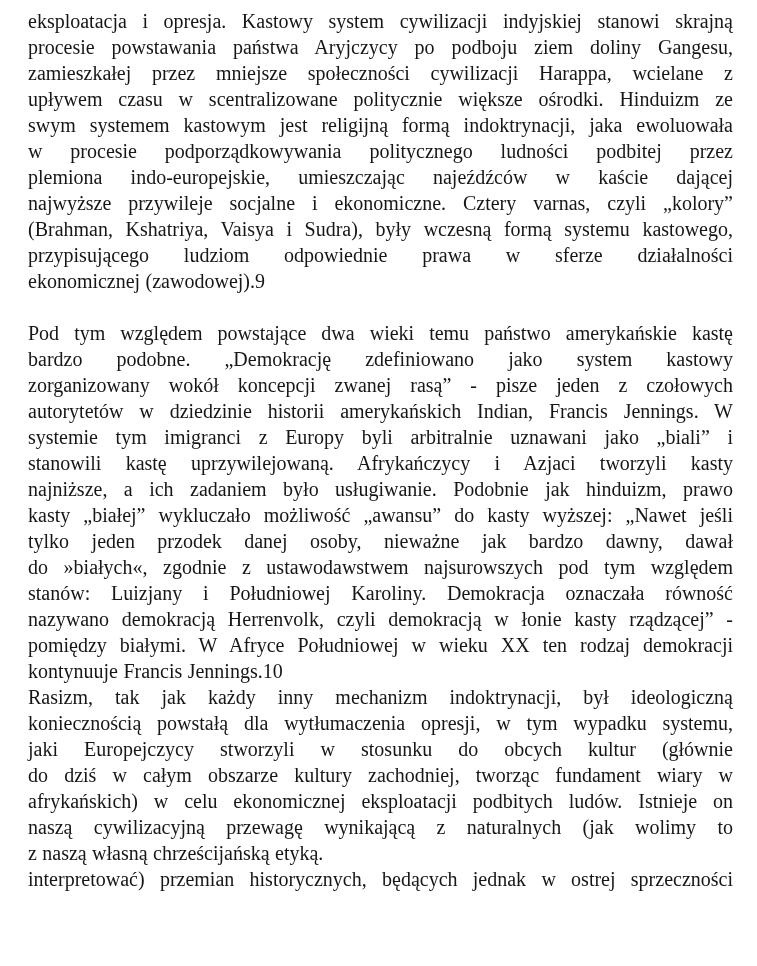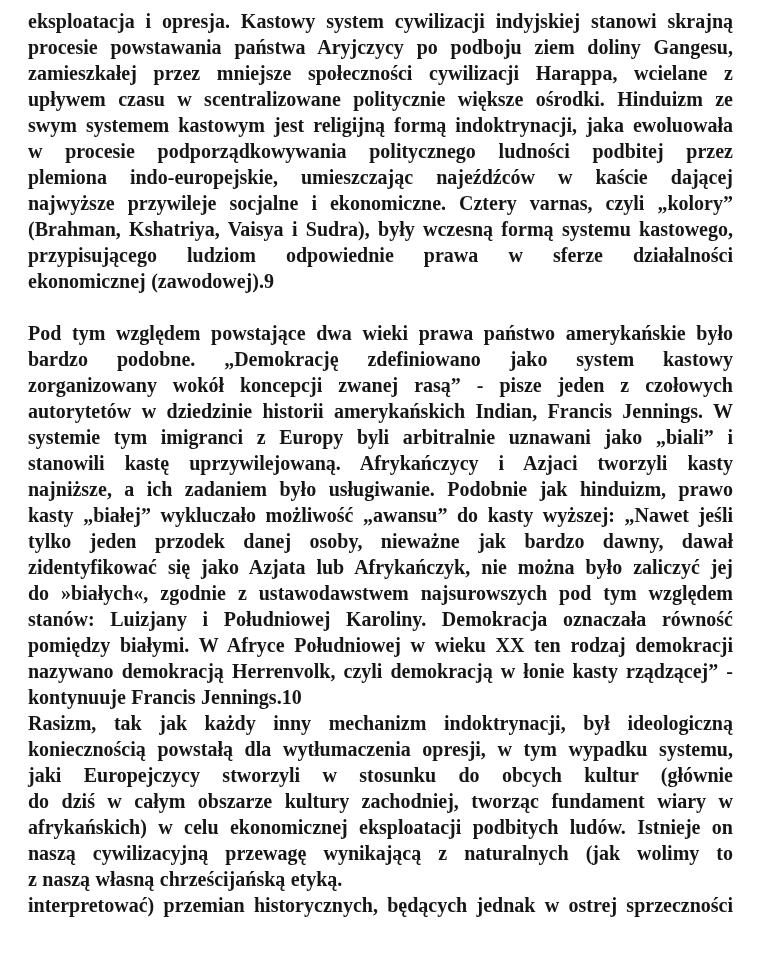--- a/index.html
+++ b/index.html
@@ -30,21 +30,20 @@
     margin: 0;
   }
   .paragraph.space-before {
     margin-top: 26px;
   }
   .text-line {
     line-height: 26px;
     text-align: justify;
     text-align-last: justify;
     word-spacing: 0.02em;
-    font-weight: bold;
   }
   .text-line.last-line {
     text-align: right;
     text-align-last: left;
   }
 </style>
 </head>
 <body style="background: rgb(255, 255, 255);">
 
 <div class="page" style="background: rgb(255, 255, 255); color: rgb(22, 22, 22);">
@@ -56,34 +55,33 @@
         <div class="text-line">upływem czasu w scentralizowane politycznie większe ośrodki. Hinduizm ze</div>
         <div class="text-line">swym systemem kastowym jest religijną formą indoktrynacji, jaka ewoluowała</div>
         <div class="text-line">w procesie podporządkowywania politycznego ludności podbitej przez</div>
         <div class="text-line">plemiona indo-europejskie, umieszczając najeźdźców w kaście dającej</div>
         <div class="text-line">najwyższe przywileje socjalne i ekonomiczne. Cztery varnas, czyli „kolory”</div>
         <div class="text-line">(Brahman, Kshatriya, Vaisya i Sudra), były wczesną formą systemu kastowego,</div>
         <div class="text-line">przypisującego ludziom odpowiednie prawa w sferze działalności</div>
         <div class="text-line last-line">ekonomicznej (zawodowej).9</div>
       </div>
       <div class="paragraph space-before">
-        <div class="text-line">Pod tym względem powstające dwa wieki prawa państwo amerykańskie było</div>
+        <div class="text-line">Pod tym względem powstające dwa wieki temu państwo amerykańskie kastę</div>
         <div class="text-line">bardzo podobne. „Demokrację zdefiniowano jako system kastowy</div>
         <div class="text-line">zorganizowany wokół koncepcji zwanej rasą” - pisze jeden z czołowych</div>
         <div class="text-line">autorytetów w dziedzinie historii amerykańskich Indian, Francis Jennings. W</div>
         <div class="text-line">systemie tym imigranci z Europy byli arbitralnie uznawani jako „biali” i</div>
         <div class="text-line">stanowili kastę uprzywilejowaną. Afrykańczycy i Azjaci tworzyli kasty</div>
         <div class="text-line">najniższe, a ich zadaniem było usługiwanie. Podobnie jak hinduizm, prawo</div>
         <div class="text-line">kasty „białej” wykluczało możliwość „awansu” do kasty wyższej: „Nawet jeśli</div>
         <div class="text-line">tylko jeden przodek danej osoby, nieważne jak bardzo dawny, dawał</div>
-        <div class="text-line">zidentyfikować się jako Azjata lub Afrykańczyk, nie można było zaliczyć jej</div>
         <div class="text-line">do »białych«, zgodnie z ustawodawstwem najsurowszych pod tym względem</div>
         <div class="text-line">stanów: Luizjany i Południowej Karoliny. Demokracja oznaczała równość</div>
+        <div class="text-line">nazywano demokracją Herrenvolk, czyli demokracją w łonie kasty rządzącej” -</div>
         <div class="text-line">pomiędzy białymi. W Afryce Południowej w wieku XX ten rodzaj demokracji</div>
-        <div class="text-line">nazywano demokracją Herrenvolk, czyli demokracją w łonie kasty rządzącej” -</div>
         <div class="text-line last-line">kontynuuje Francis Jennings.10</div>
       </div>
       <div class="paragraph">
         <div class="text-line">Rasizm, tak jak każdy inny mechanizm indoktrynacji, był ideologiczną</div>
         <div class="text-line">koniecznością powstałą dla wytłumaczenia opresji, w tym wypadku systemu,</div>
         <div class="text-line">jaki Europejczycy stworzyli w stosunku do obcych kultur (głównie</div>
         <div class="text-line">do dziś w całym obszarze kultury zachodniej, tworząc fundament wiary w</div>
         <div class="text-line">afrykańskich) w celu ekonomicznej eksploatacji podbitych ludów. Istnieje on</div>
         <div class="text-line">naszą cywilizacyjną przewagę wynikającą z naturalnych (jak wolimy to</div>
         <div class="text-line last-line">z naszą własną chrześcijańską etyką.</div>

